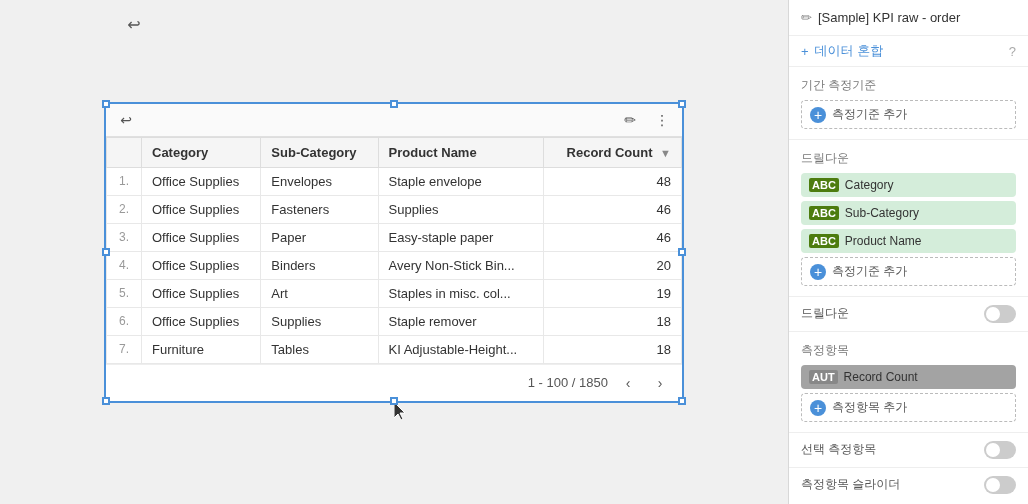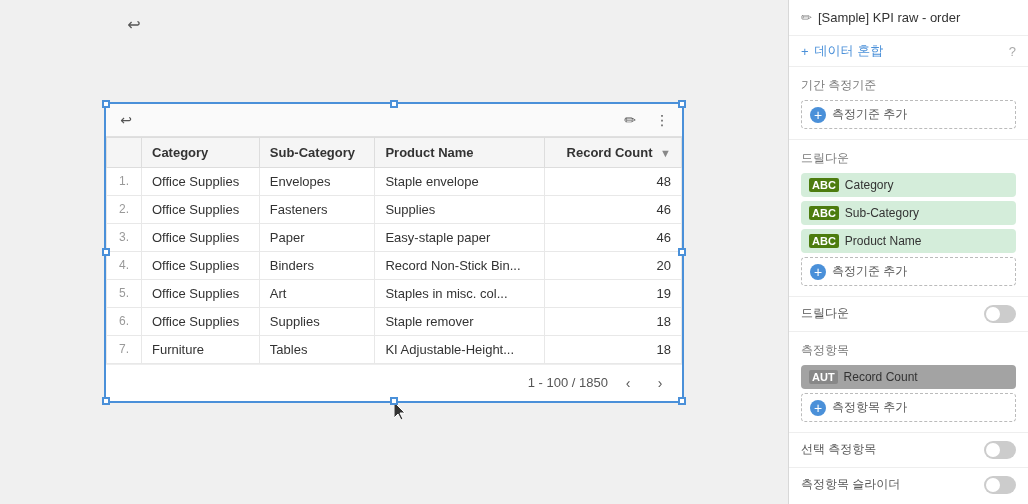--- a/index.html
+++ b/index.html
@@ -414,21 +414,21 @@
       <td class="row-num">3.</td>
       <td>Office Supplies</td>
       <td>Paper</td>
       <td>Easy-staple paper</td>
       <td class="record-val">46</td>
     </tr>
           <tr>
       <td class="row-num">4.</td>
       <td>Office Supplies</td>
       <td>Binders</td>
-      <td>Record Non-Stick Bin...</td>
+      <td>Avery Non-Stick Bin...</td>
       <td class="record-val">20</td>
     </tr>
           <tr>
       <td class="row-num">5.</td>
       <td>Office Supplies</td>
       <td>Art</td>
       <td>Staples in misc. col...</td>
       <td class="record-val">19</td>
     </tr>
           <tr>

